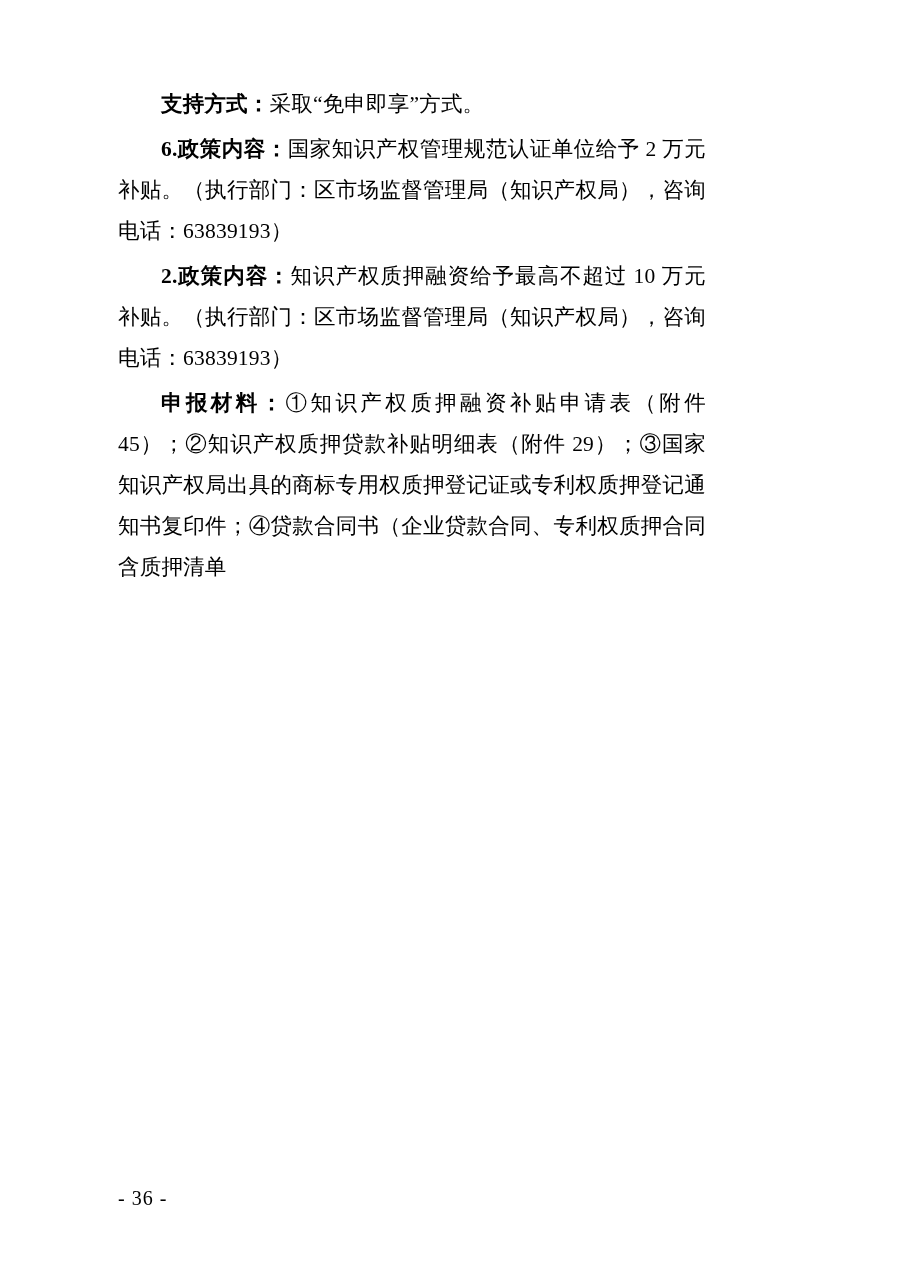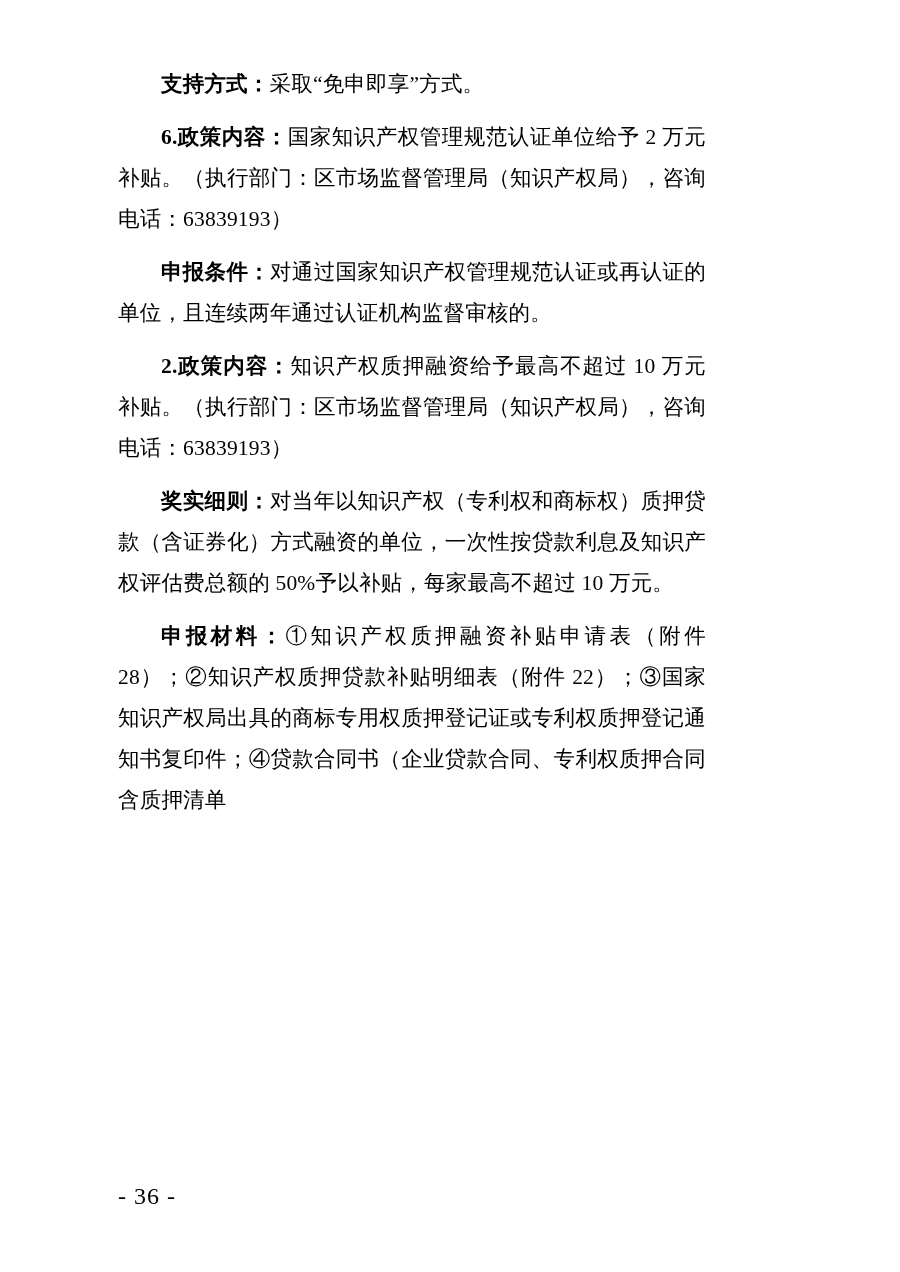--- a/index.html
+++ b/index.html
@@ -13,72 +13,66 @@
     font-family: "Liberation Serif", "DejaVu Serif", serif;
     color: #000000;
     position: relative;
     overflow: hidden;
   }
   .page {
     position: relative;
     width: 824px;
     height: 1272px;
     box-sizing: border-box;
-    padding: 64px 118px 0 118px;
+    padding: 84px 118px 0 118px;
   }
   .para {
     font-size: 21.5px;
     line-height: 41px;
     text-align: justify;
     text-justify: inter-ideograph;
     margin: 0 0 0 0;
     letter-spacing: 0.2px;
   }
   .para + .para {
-    margin-top: 12px;
+    margin-top: 4px;
   }
   .indent {
     text-indent: 43px;
   }
   .lead {
     font-weight: bold;
   }
   .footer {
     position: absolute;
     left: 118px;
     bottom: 62px;
-    font-size: 24px;
+    font-size: 20px;
     letter-spacing: 1px;
   }
 </style>
 </head>
 <body>
 
 <div class="page">
 
   <p class="para indent">
     <span class="lead">支持方式：</span><span>采取“免申即享”方式。</span>
   </p>
 
   <p class="para indent">
     <span class="lead">6.政策内容：</span><span>国家知识产权管理规范认证单位给予 2 万元补贴。（执行部门：区市场监督管理局（知识产权局），咨询电话：63839193）</span>
   </p>
 
-  <p class="para indent">
-    <span class="lead">申报条件：</span><span>对通过国家知识产权管理规范认证或再认证的单位，且连续两年通过认证机构监督审核的。</span>
-  </p>
 
 
   <p class="para indent">
     <span class="lead">2.政策内容：</span><span>知识产权质押融资给予最高不超过 10 万元补贴。（执行部门：区市场监督管理局（知识产权局），咨询电话：63839193）</span>
   </p>
 
-  <p class="para indent">
-    <span class="lead">奖实细则：</span><span>对当年以知识产权（专利权和商标权）质押贷款（含证券化）方式融资的单位，一次性按贷款利息及知识产权评估费总额的 50%予以补贴，每家最高不超过 10 万元。</span>
-  </p>
 
 
   <p class="para indent">
-    <span class="lead">申报材料：</span><span>①知识产权质押融资补贴申请表（附件 28）；②知识产权质押贷款补贴明细表（附件 22）；③国家知识产权局出具的商标专用权质押登记证或专利权质押登记通知书复印件；④贷款合同书（企业贷款合同、专利权质押合同含质押清单</span>
+    <span class="lead">申报材料：</span><span>①知识产权质押融资补贴申请表（附件 45）；②知识产权质押贷款补贴明细表（附件 29）；③国家知识产权局出具的商标专用权质押登记证或专利权质押登记通知书复印件；④贷款合同书（企业贷款合同、专利权质押合同含质押清单</span>
   </p>
 
   <div class="footer">- 36 -</div>
 </div>
 
 </body></html>

